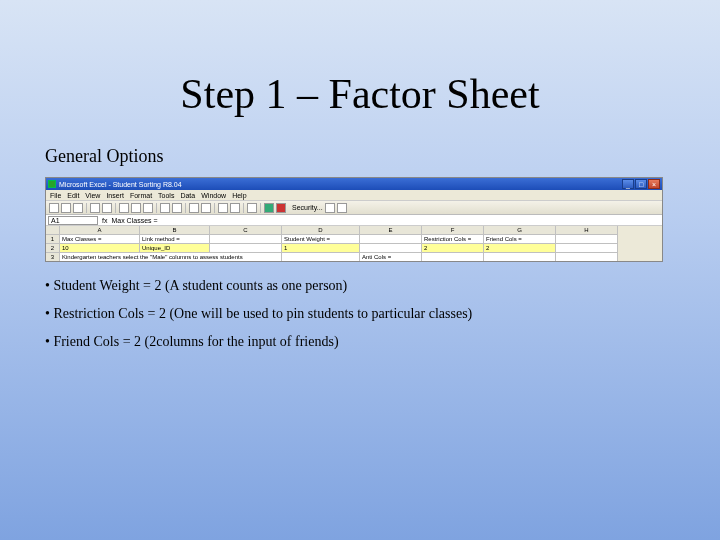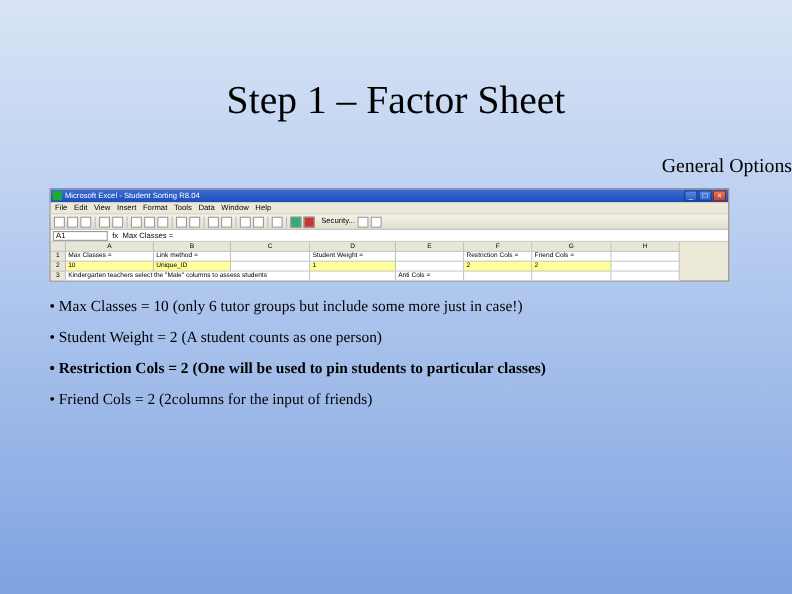--- a/index.html
+++ b/index.html
@@ -5,32 +5,31 @@
   * { margin: 0; padding: 0; box-sizing: border-box; }
   body {
     width: 720px;
     height: 540px;
     background: linear-gradient(180deg, #d8e4f5 0%, #b8cdf0 40%, #7fa3e0 100%);
     font-family: "Times New Roman", Times, serif;
     overflow: hidden;
     position: relative;
   }
   .title {
-    font-size: 36px;
+    font-size: 42px;
     text-align: center;
     margin-top: 70px;
     color: #000;
     font-weight: normal;
   }
   .subtitle {
     font-size: 18px;
     margin-left: 45px;
     margin-top: 28px;
     color: #000;
-    text-align: right;
   }
   .excel-box {
     width: 618px;
     height: 85px;
     background: #ece9d8;
     border: 1px solid #888;
     margin-left: 45px;
     margin-top: 10px;
     font-family: Tahoma, Arial, sans-serif;
     font-size: 7px;
@@ -123,21 +122,21 @@
   .bullets {
     margin-left: 45px;
     margin-top: 16px;
   }
   .bullets li {
     list-style: none;
     font-size: 14px;
     color: #000;
     margin-bottom: 12px;
   }
-  .bullets li.bold { font-weight: bold; }
+  .bullets li.bold { font-weight: normal; }
   .bullets li::before { content: "• "; }
 </style>
 </head>
 <body>
 
 <h1 class="title">Step 1 – Factor Sheet</h1>
 <div class="subtitle">General Options</div>
 
 <div class="excel-box">
   <div class="ex-titlebar">
@@ -237,17 +236,16 @@
       <div class="ex-cell c-e">Anti Cols =</div>
       <div class="ex-cell c-f"></div>
       <div class="ex-cell c-g"></div>
       <div class="ex-cell c-h"></div>
     </div>
 
   </div>
 </div>
 
 <ul class="bullets">
-  <li>Max Classes = 10 (only 6 tutor groups but include some more just in case!)</li>
   <li>Student Weight = 2 (A student counts as one person)</li>
   <li class="bold">Restriction Cols = 2 (One will be used to pin students to particular classes)</li>
   <li>Friend Cols = 2 (2columns for the input of friends)</li>
 </ul>
 
 </body></html>

